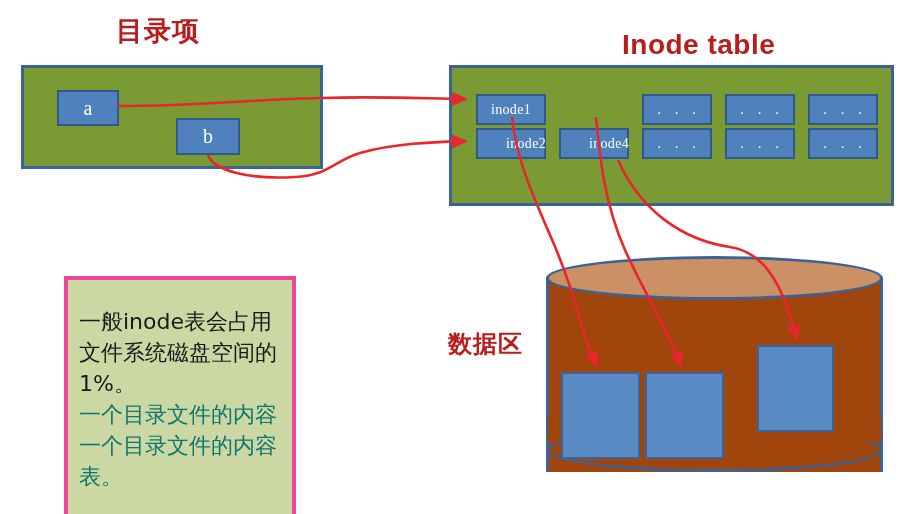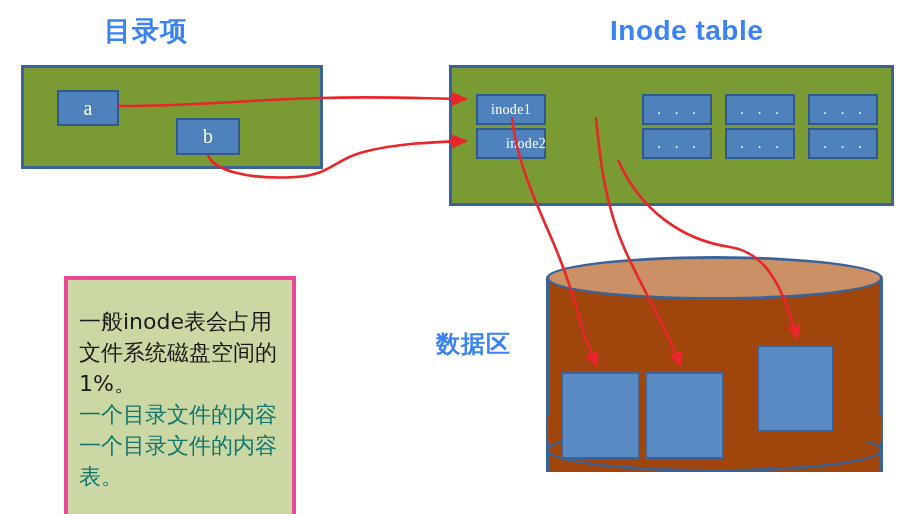--- a/index.html
+++ b/index.html
@@ -14,34 +14,35 @@
     position: relative;
     width: 909px;
     height: 514px;
     background: #ffffff;
     overflow: hidden;
   }
 
   
   .title {
     position: absolute;
-    color: #3b82f6;
+    color: #b91c1c;
     font-weight: bold;
     white-space: nowrap;
     line-height: 1;
+    margin-left: 12px;
   }
   #title-dirent {
     left: 104px;
     top: 18px;
     font-size: 27px;
     letter-spacing: 1px;
   }
   #title-inode {
     left: 610px;
-    top: 17px;
+    top: 31px;
     font-size: 28px;
     letter-spacing: 0.5px;
   }
   #title-datazone {
     left: 436px;
     top: 332px;
     font-size: 24px;
     font-weight: bold;
     letter-spacing: 1px;
   }
@@ -222,20 +223,21 @@
   <div class="blue-cell" id="dirent-b">b</div>
 
   <div class="green-box" id="inode-box"></div>
 
   <div class="blue-cell inode-cell row-top col-1">inode1</div>
   <div class="blue-cell inode-cell dots row-top col-3">. . .</div>
   <div class="blue-cell inode-cell dots row-top col-4">. . .</div>
   <div class="blue-cell inode-cell dots row-top col-5">. . .</div>
 
   <div class="blue-cell inode-cell row-bot col-1">inode2</div>
+  <div class="blue-cell inode-cell row-bot col-2">inode4</div>
   <div class="blue-cell inode-cell dots row-bot col-3">. . .</div>
   <div class="blue-cell inode-cell dots row-bot col-4">. . .</div>
   <div class="blue-cell inode-cell dots row-bot col-5">. . .</div>
 
   <div id="note-box">
     <div class="note-line note-black">一般inode表会占用</div>
     <div class="note-line note-black">文件系统磁盘空间的</div>
     <div class="note-line note-black">1%。</div>
     <div class="note-line note-red">一个目录文件的内容</div>
     <div class="note-line note-red">一个目录文件的内容</div>

